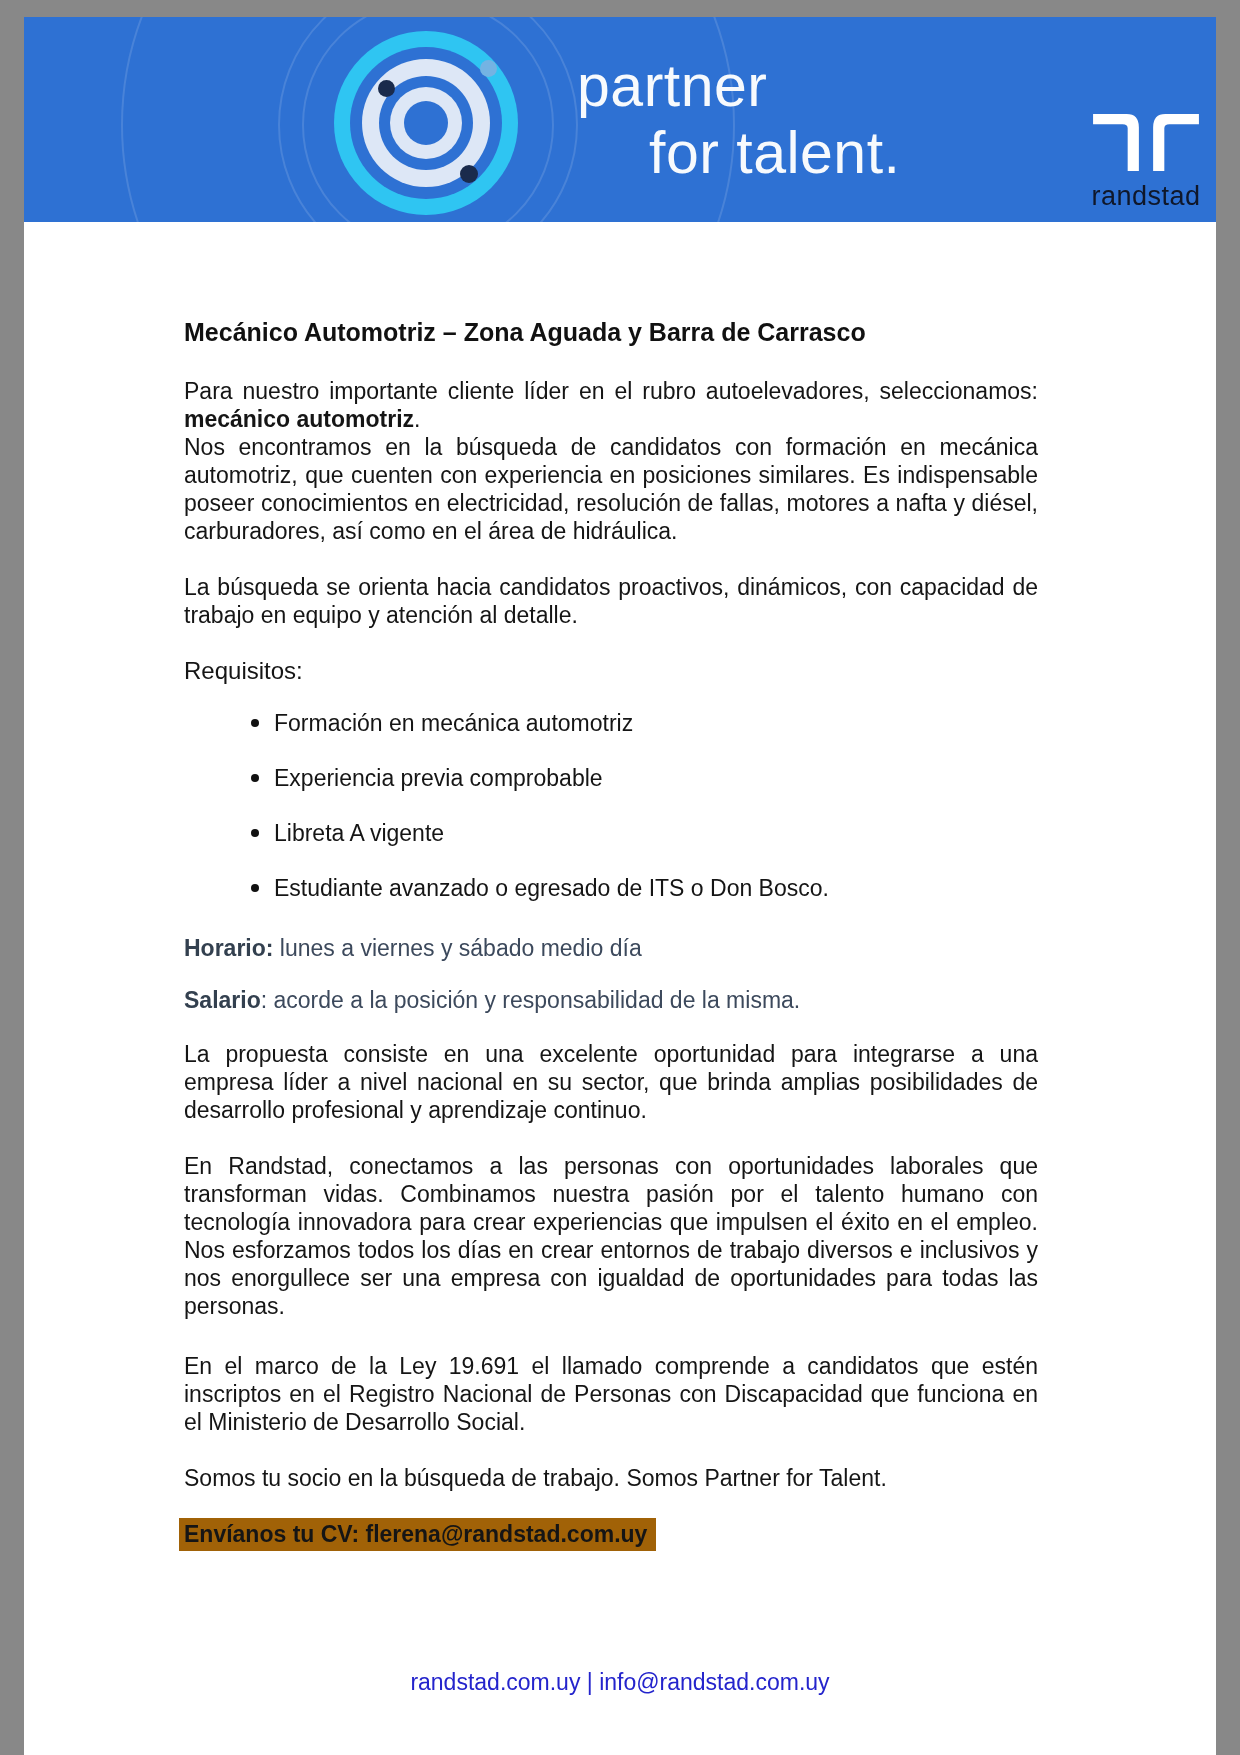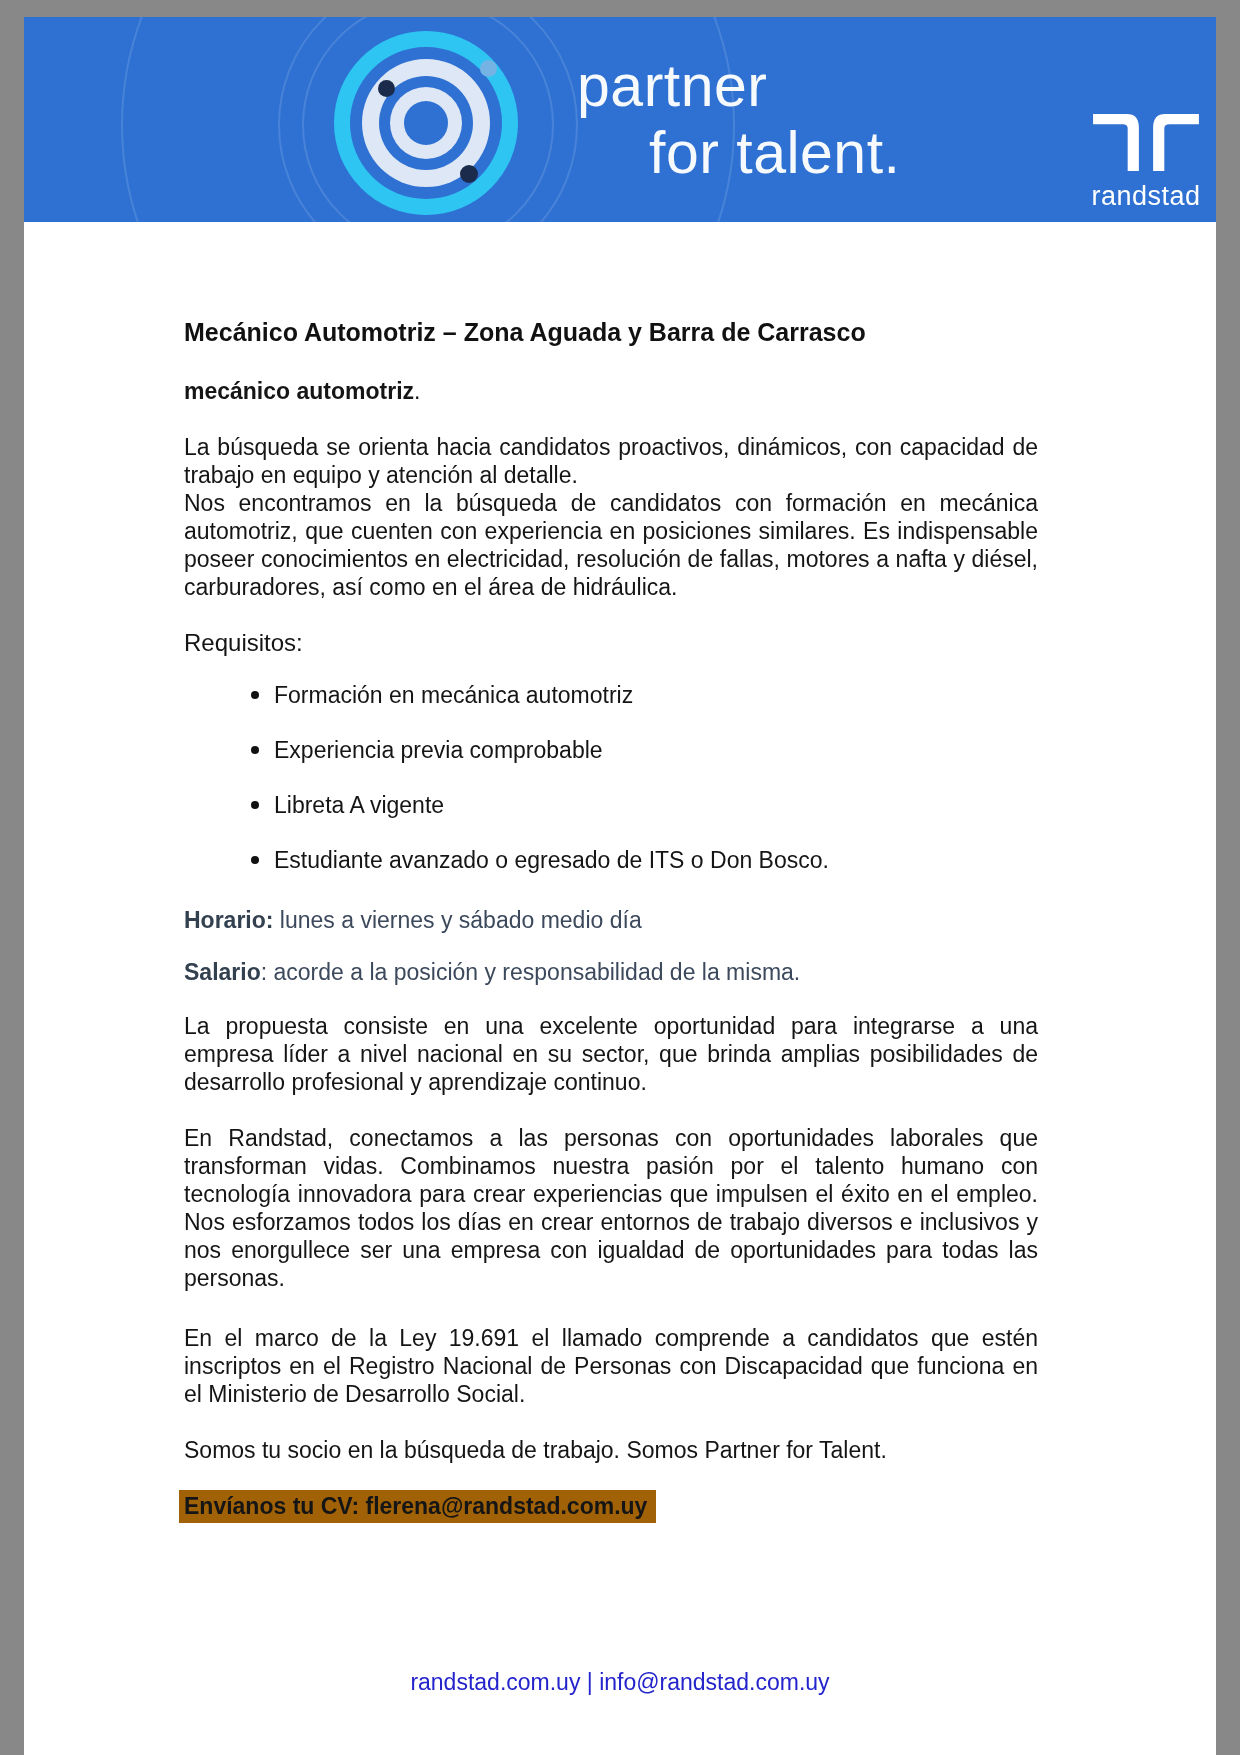--- a/index.html
+++ b/index.html
@@ -34,21 +34,21 @@
     font-size: 59px;
     line-height: 67px;
     letter-spacing: 0.5px;
     white-space: nowrap;
   }
   .tagline .line2 { margin-left: 72px; }
   
   .randstad { position: absolute; left: 1062px; top: 97px; width: 120px; text-align: center; }
   .randstad svg { display: block; margin: 0 auto; }
   .randstad .wordmark {
-    color: #ffffff;
+    color: #0f172a;
     font-size: 27px;
     letter-spacing: 0.5px;
     margin-top: 12px;
     line-height: 27px;
   }
 
   
   .content {
     padding: 95px 178px 0 160px;
     font-size: 23px;
@@ -138,25 +138,26 @@
         <path fill="#ffffff" d="M104,0 L71,0 Q59,0 59,13 L59,56 L70,56 L70,14 Q70,10 75,10 L104,10 Z"></path>
       </svg>
       <div class="wordmark">randstad</div>
     </div>
   </div>
 
   <div class="content">
 
     <h1 class="job-title">Mecánico Automotriz – Zona Aguada y Barra de Carrasco</h1>
 
+    <p class="intro-line1">Para nuestro importante cliente líder en el rubro autoelevadores, seleccionamos:</p>
     <p><span class="b">mecánico automotriz</span><span>.</span></p>
 
+    <p class="jst">Nos encontramos en la búsqueda de candidatos con formación en mecánica automotriz, que cuenten con experiencia en posiciones similares. Es indispensable poseer conocimientos en electricidad, resolución de fallas, motores a nafta y diésel, carburadores, así como en el área de hidráulica.</p>
+
     <p class="jst profile-paragraph">La búsqueda se orienta hacia candidatos proactivos, dinámicos, con capacidad de trabajo en equipo y atención al detalle.</p>
-
-    <p class="jst">Nos encontramos en la búsqueda de candidatos con formación en mecánica automotriz, que cuenten con experiencia en posiciones similares. Es indispensable poseer conocimientos en electricidad, resolución de fallas, motores a nafta y diésel, carburadores, así como en el área de hidráulica.</p>
 
     <p class="req-heading">Requisitos:</p>
 
     <ul class="req-list">
       <li><span>Formación en mecánica automotriz</span></li>
       <li><span>Experiencia previa comprobable</span></li>
       <li><span>Libreta A vigente</span></li>
       <li><span>Estudiante avanzado o egresado de ITS o Don Bosco.</span></li>
     </ul>
 

